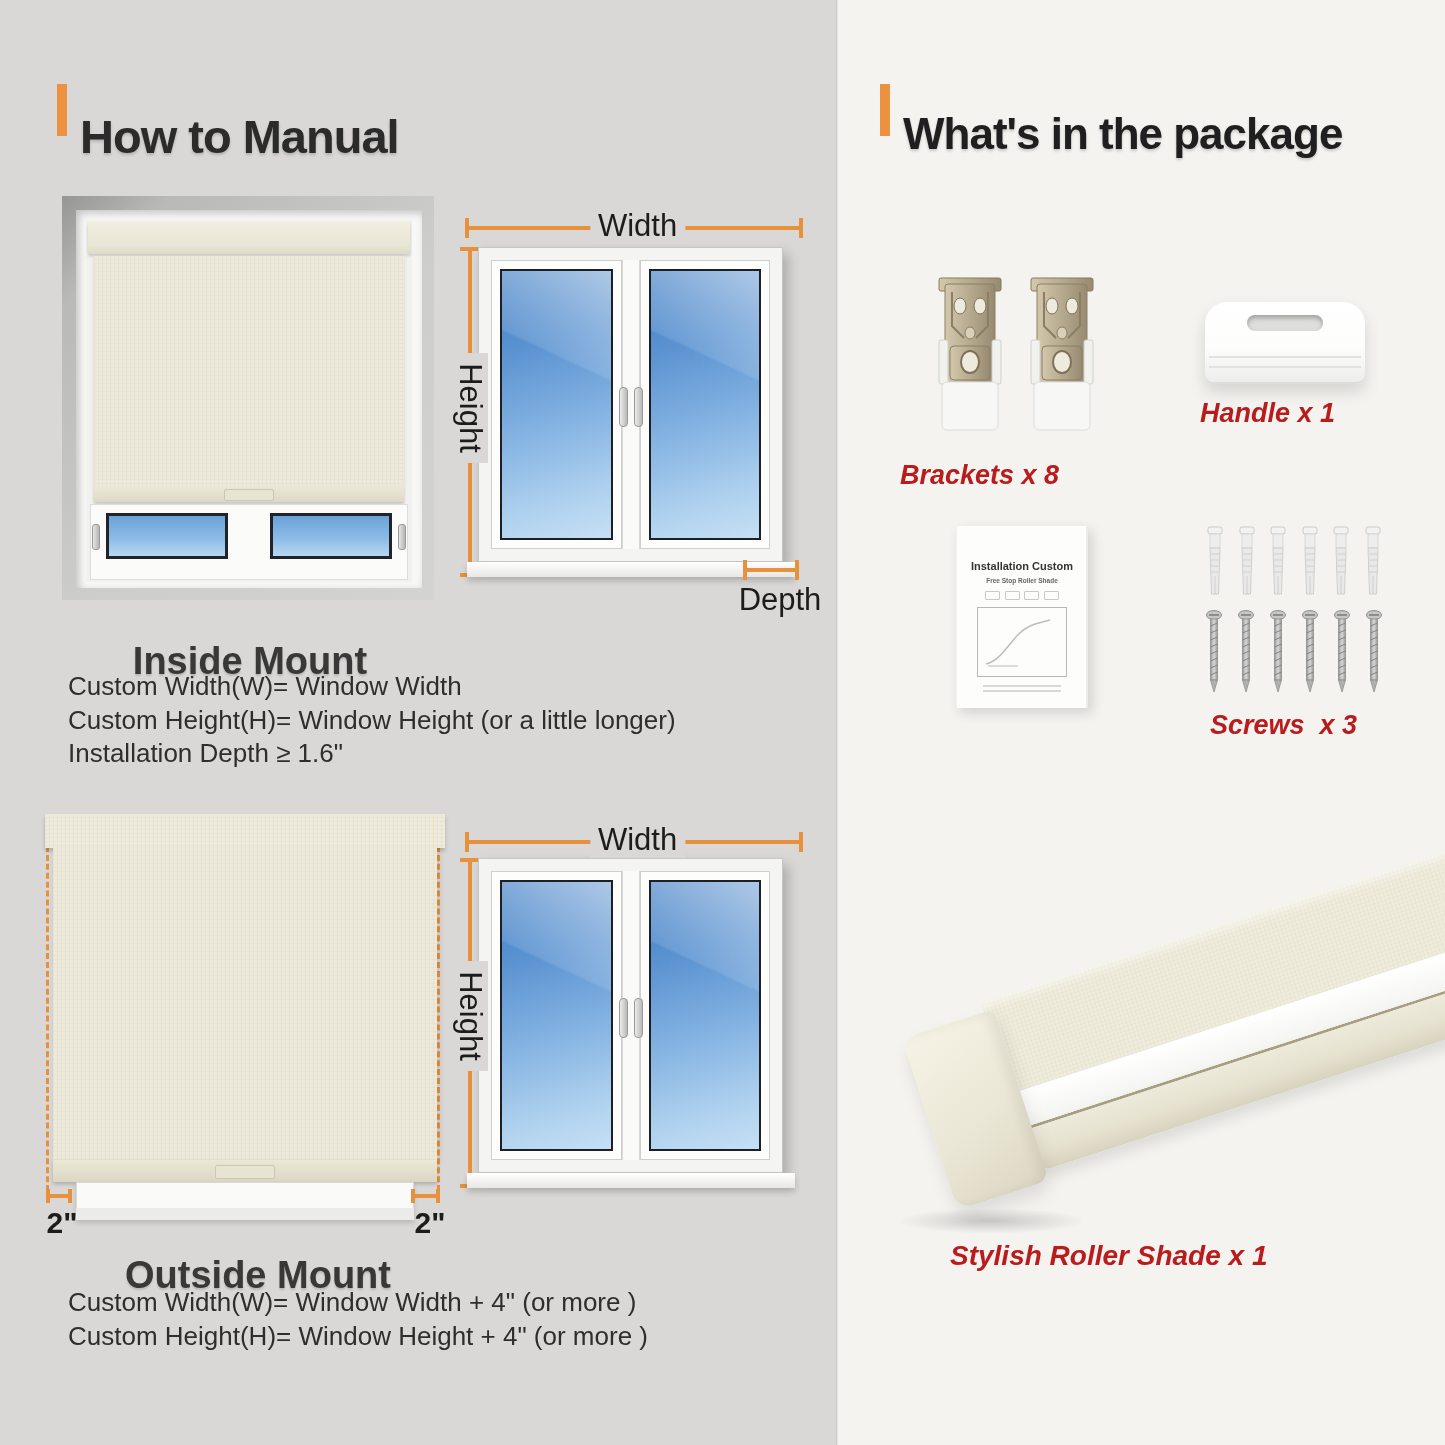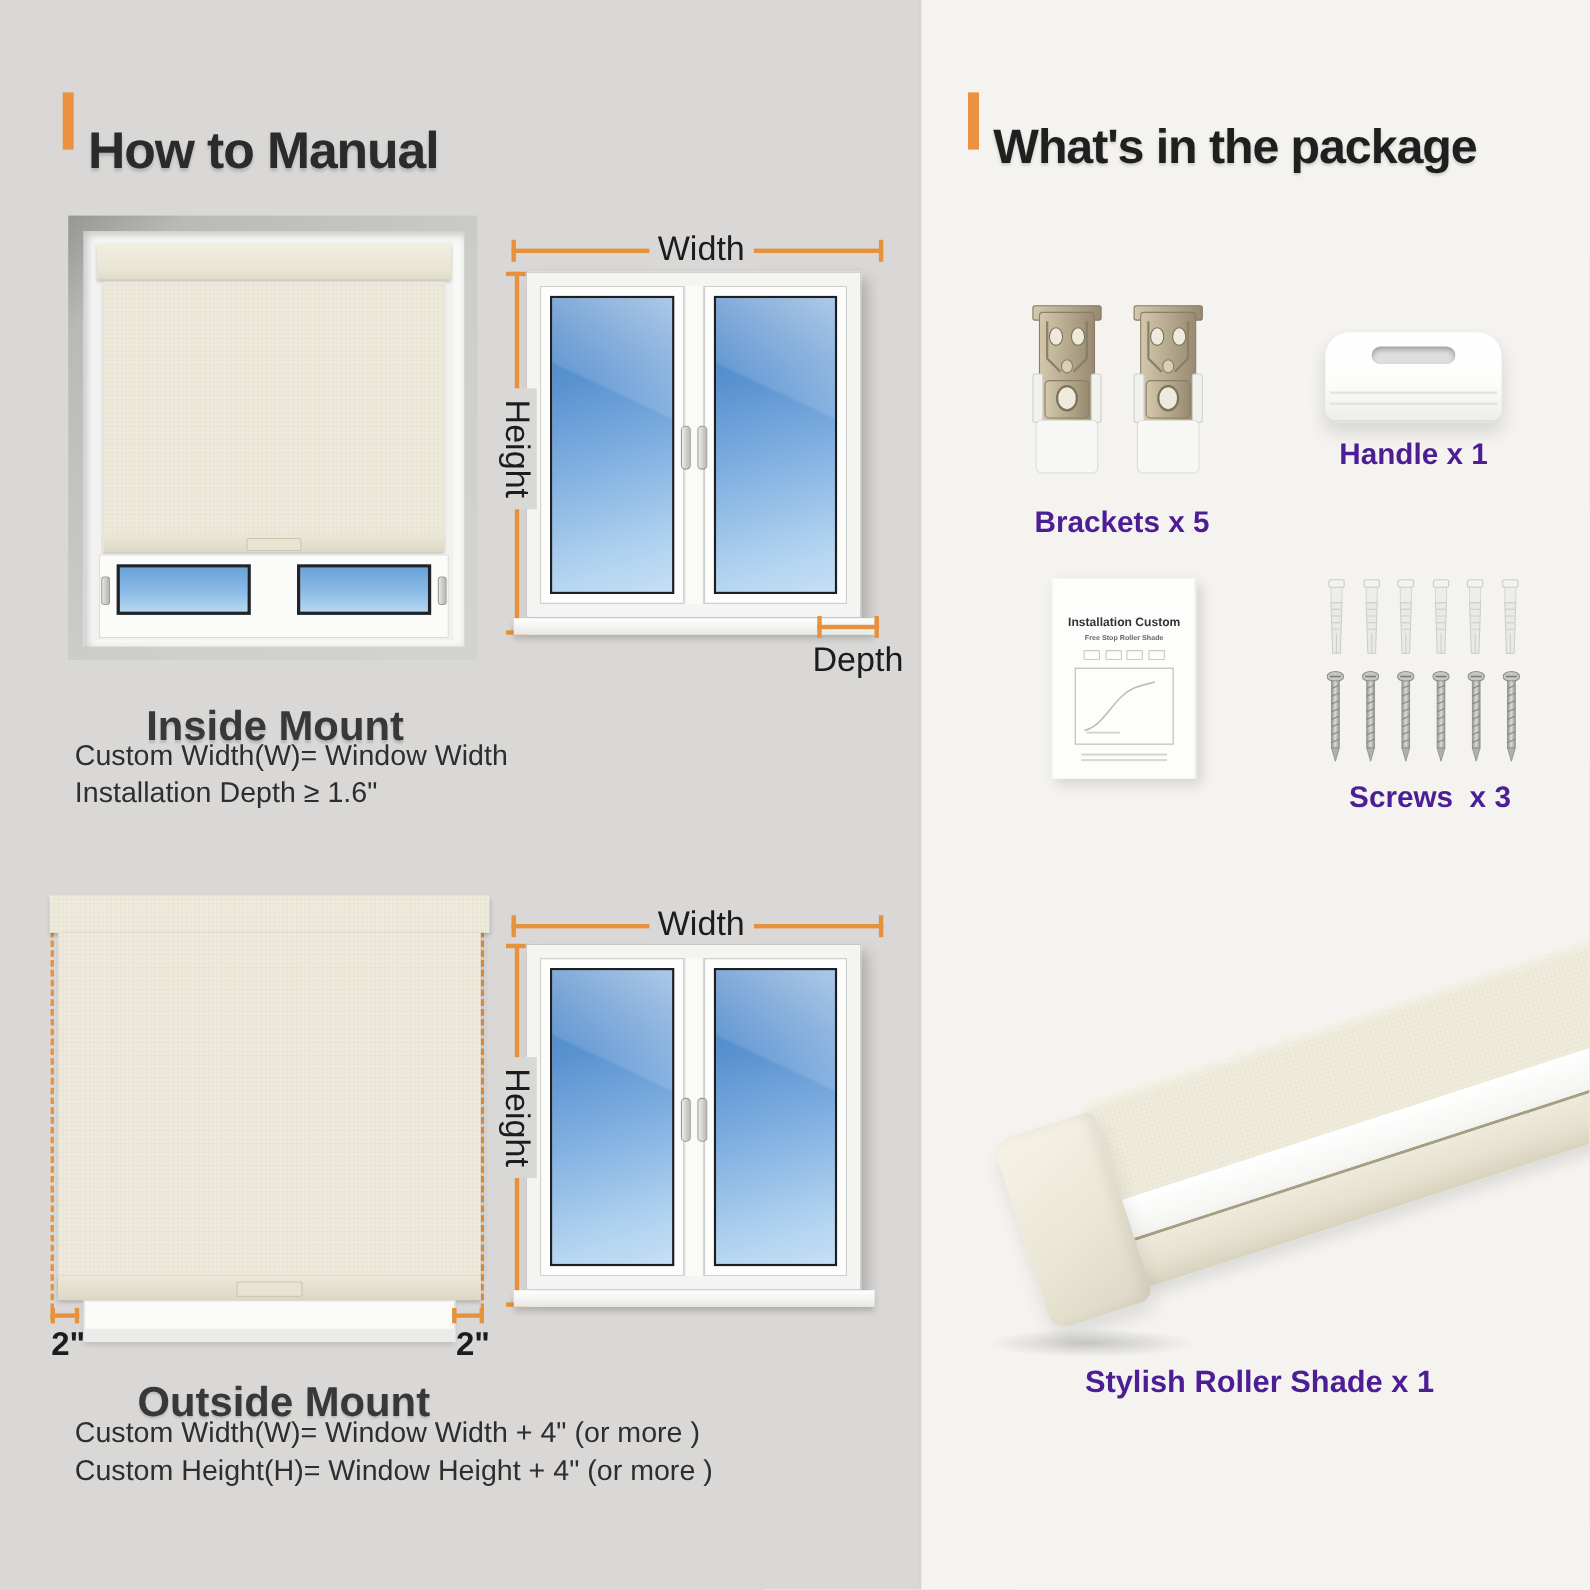--- a/index.html
+++ b/index.html
@@ -110,22 +110,22 @@
   .o-bbar .btab{top:5px;width:58px;height:12px;}
   .o-winpeek{position:absolute;left:36px;top:382px;width:338px;height:38px;background:#fafaf9;
              box-shadow:inset 0 -12px 0 #ebebe9,inset 0 0 0 1px #d8d8d6,0 3px 5px rgba(0,0,0,0.15);}
   .oa{position:absolute;top:394px;}
   .oa::before,.oa::after{height:14px;top:-5px;}
   .oa-l{left:6px;width:26px;} .oa-r{left:371px;width:29px;}
   .olabel{position:absolute;top:406px;width:44px;text-align:center;font-size:30px;font-weight:bold;color:#1c1c1c;}
   .ol-l{left:0px;} .ol-r{left:368px;}
 
   
-  .pkg-label{position:absolute;text-align:center;font-size:27px;font-weight:bold;
-             color:#4c1d95;white-space:pre;}
+  .pkg-label{position:absolute;font-size:27px;font-weight:bold;font-style:italic;
+             color:#b91c1c;white-space:pre;}
   .bracket{position:absolute;top:276px;}
   .bk1{left:101px;} .bk2{left:193px;}
   .lbl-brackets{left:63px;top:460px;width:240px;}
   .handle-item{position:absolute;left:368px;top:302px;width:160px;height:82px;
                background:linear-gradient(180deg,#ffffff 0%,#fdfdfc 55%,#ececea 100%);
                border-radius:22px 22px 8px 8px;
                box-shadow:0 8px 16px rgba(0,0,0,0.13),inset 0 -2px 0 #dddddb;}
   .handle-slot{position:absolute;left:50%;top:13px;transform:translateX(-50%);width:76px;height:16px;
                border-radius:9px;background:#dededc;box-shadow:inset 0 3px 5px rgba(0,0,0,0.28);}
   .handle-ridges{position:absolute;left:4px;right:4px;bottom:16px;height:8px;
@@ -207,20 +207,21 @@
       <div class="wsill"></div>
       <div class="mlabel lw">Width</div>
       <div class="mlabel lh">Height</div>
       <div class="arrow-h ad"></div>
       <div class="mlabel ld">Depth</div>
     </div>
 
     <h2 class="mount-heading h-inside">Inside Mount</h2>
     <div class="text-block t-inside">
       <p>Custom Width(W)= Window Width</p>
+      <p>Custom Height(H)= Window Height (or a little longer)</p>
       <p>Installation Depth ≥ 1.6"</p>
     </div>
 
     <div class="fig-outside">
       <div class="dash dl"></div>
       <div class="dash dr"></div>
       <div class="o-cassette linen"></div>
       <div class="o-fabric linen"></div>
       <div class="o-bbar">
         <span class="btab"></span>
@@ -301,21 +302,21 @@
         <ellipse cx="42" cy="30" rx="6" ry="8" fill="#efeade" stroke="#7d7158"></ellipse>
         <path d="M14 16 L14 50 L26 62 M50 16 L50 50 L38 62" fill="none" stroke="#8a7e66" stroke-width="2"></path>
         <ellipse cx="32" cy="57" rx="5" ry="6" fill="#d9d0b8" stroke="#8a7e66"></ellipse>
         <rect x="1" y="64" width="9" height="44" rx="2" fill="#f1f1ee" stroke="#cfcfcb"></rect>
         <rect x="54" y="64" width="9" height="44" rx="2" fill="#f1f1ee" stroke="#cfcfcb"></rect>
         <rect x="12" y="70" width="40" height="34" rx="4" fill="url(#met)" stroke="#8a7e66"></rect>
         <ellipse cx="32" cy="86" rx="9" ry="11" fill="#efeade" stroke="#7d7158" stroke-width="2"></ellipse>
         <rect x="4" y="106" width="56" height="48" rx="5" fill="#f7f7f5" stroke="#dcdcda"></rect>
       </svg>
     </span>
-    <div class="pkg-label lbl-brackets">Brackets x 5</div>
+    <div class="pkg-label lbl-brackets">Brackets x 8</div>
 
     <div class="handle-item">
       <span class="handle-slot"></span>
       <span class="handle-ridges"></span>
     </div>
     <div class="pkg-label lbl-handle">Handle x 1</div>
 
     <div class="manual">
       <div class="m-title">Installation Custom</div>
       <div class="m-sub">Free Stop Roller Shade</div>

